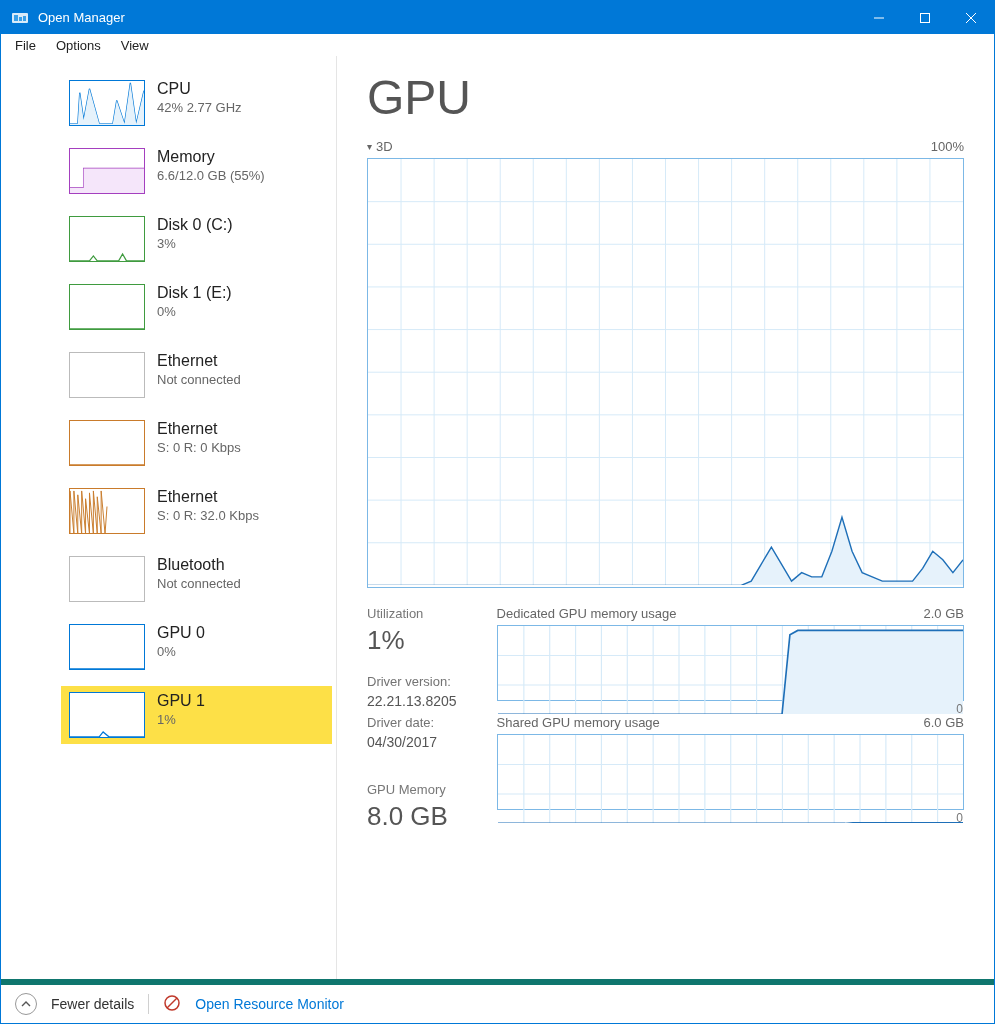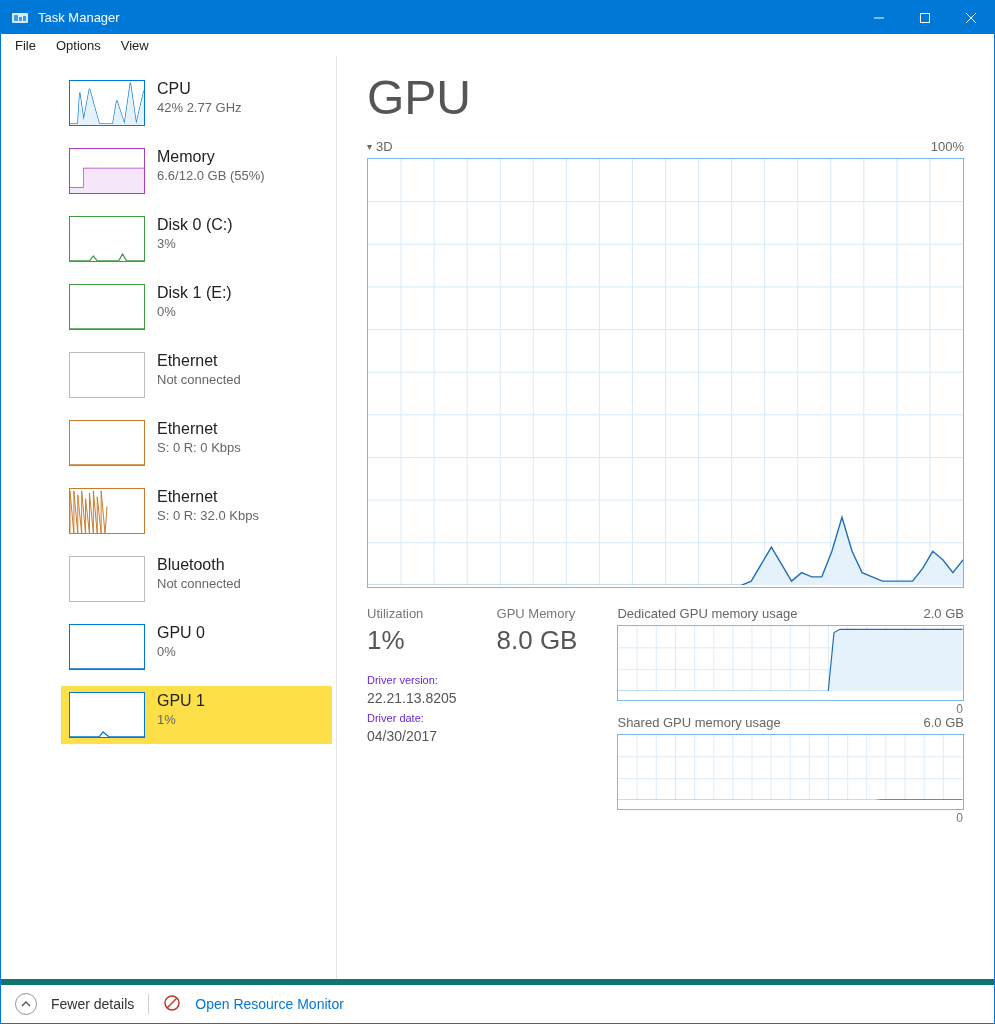--- a/index.html
+++ b/index.html
@@ -28,21 +28,21 @@
   .detail-head .big { font-size:48px; color:#555;}
   .detail-head .model { font-size:18px; color:#555; padding-bottom:6px;}
   .chart-label-row { display:flex; justify-content:space-between; margin-top:14px; font-size:13px; color:#666;}
   .chart-label-row .left { display:flex; align-items:center; gap:4px;}
   .main-chart { border:1px solid #7cb8e6; height:430px; margin-top:4px; position:relative; background:#fff;}
   .main-chart .grid, .small-chart .grid { position:absolute; inset:0; }
   .stats-row { display:flex; margin-top:18px; gap:22px; }
   .stat-block .lbl { font-size:13px; color:#777; }
   .stat-block .val { font-size:26px; color:#555; margin-top:4px;}
   .driver-rows { margin-top:18px; font-size:14px; color:#555;}
-  .driver-rows .lbl { color:#6d28d9; font-size:11px;}
+  .driver-rows .lbl { color:#737373; font-size:13px;}
   .driver-rows div { margin-bottom:4px;}
   .right-charts { margin-left:18px; flex:1;}
   .small-chart-wrap { margin-bottom:14px;}
   .small-chart-lblrow { display:flex; justify-content:space-between; font-size:13px; color:#666; margin-bottom:4px;}
   .small-chart { border:1px solid #7cb8e6; height:76px; position:relative; background:#fff;}
   .small-chart .zero { position:absolute; right:0; bottom:-16px; font-size:12px; color:#777;}
   .footer { height:44px; border-top:6px solid #0f766e; display:flex; align-items:center; padding:0 14px; gap:14px; font-size:14px; color:#333;}
   .footer .circle { width:22px; height:22px; border:1px solid #999; border-radius:50%; display:flex; align-items:center; justify-content:center;}
   .footer .divider { width:1px; height:20px; background:#d0d0d0;}
   .footer a { color:#0078d7; text-decoration:none;}
@@ -55,21 +55,21 @@
 
   <div class="titlebar">
     <span class="icon">
       <svg width="18" height="18" viewBox="0 0 18 18">
           <rect x="1" y="4" width="16" height="10" rx="1" fill="#fff" opacity="0.85"></rect>
           <rect x="3" y="6" width="4" height="6" fill="#3aa0e8"></rect>
           <rect x="8" y="8" width="3" height="4" fill="#3aa0e8"></rect>
           <rect x="12" y="7" width="3" height="5" fill="#3aa0e8"></rect>
         </svg>
     </span>
-    <span class="title">Task Manager</span>
+    <span class="title">Open Manager</span>
     <span class="spacer"></span>
     <span class="winbtn">
         <svg width="12" height="12">
           <line x1="1" y1="6" x2="11" y2="6" stroke="#fff" stroke-width="1"></line>
         </svg>
       </span>
     <span class="winbtn">
         <svg width="12" height="12">
           <rect x="1.5" y="1.5" width="9" height="9" fill="none" stroke="#fff" stroke-width="1"></rect>
         </svg>
@@ -244,21 +244,21 @@
               <line x1="0" y1="301" x2="600" y2="301"></line>
               <line x1="0" y1="344" x2="600" y2="344"></line>
               <line x1="0" y1="387" x2="600" y2="387"></line>
             </g>
             <polygon points="0,430 0,430 10.169491525423728,430 20.338983050847457,430 30.508474576271187,430 40.67796610169491,430 50.847457627118644,430 61.016949152542374,430 71.1864406779661,430 81.35593220338983,430 91.52542372881356,430 101.69491525423729,430 111.86440677966101,430 122.03389830508475,430 132.20338983050848,430 142.3728813559322,430 152.54237288135593,430 162.71186440677965,430 172.88135593220338,430 183.05084745762713,430 193.22033898305085,430 203.38983050847457,430 213.5593220338983,430 223.72881355932202,430 233.89830508474577,430 244.0677966101695,430 254.23728813559322,430 264.40677966101697,430 274.5762711864407,430 284.7457627118644,430 294.91525423728814,430 305.08474576271186,430 315.2542372881356,430 325.4237288135593,430 335.59322033898303,430 345.76271186440675,430 355.93220338983053,430 366.10169491525426,430 376.271186440678,430 386.4406779661017,425.7 396.6101694915254,408.5 406.77966101694915,391.3 416.9491525423729,408.5 427.1186440677966,425.7 437.2881355932203,417.1 447.45762711864404,421.4 457.6271186440678,421.4 467.79661016949154,395.6 477.96610169491527,361.2 488.135593220339,395.6 498.3050847457627,417.1 508.47457627118644,421.4 518.6440677966102,425.7 528.8135593220339,425.7 538.9830508474577,425.7 549.1525423728814,425.7 559.3220338983051,412.8 569.4915254237288,395.6 579.6610169491526,404.2 589.8305084745763,417.1 600,404.2 600,430" fill="#e6f2fb"></polygon>
             <polyline points="0,430 10.169491525423728,430 20.338983050847457,430 30.508474576271187,430 40.67796610169491,430 50.847457627118644,430 61.016949152542374,430 71.1864406779661,430 81.35593220338983,430 91.52542372881356,430 101.69491525423729,430 111.86440677966101,430 122.03389830508475,430 132.20338983050848,430 142.3728813559322,430 152.54237288135593,430 162.71186440677965,430 172.88135593220338,430 183.05084745762713,430 193.22033898305085,430 203.38983050847457,430 213.5593220338983,430 223.72881355932202,430 233.89830508474577,430 244.0677966101695,430 254.23728813559322,430 264.40677966101697,430 274.5762711864407,430 284.7457627118644,430 294.91525423728814,430 305.08474576271186,430 315.2542372881356,430 325.4237288135593,430 335.59322033898303,430 345.76271186440675,430 355.93220338983053,430 366.10169491525426,430 376.271186440678,430 386.4406779661017,425.7 396.6101694915254,408.5 406.77966101694915,391.3 416.9491525423729,408.5 427.1186440677966,425.7 437.2881355932203,417.1 447.45762711864404,421.4 457.6271186440678,421.4 467.79661016949154,395.6 477.96610169491527,361.2 488.135593220339,395.6 498.3050847457627,417.1 508.47457627118644,421.4 518.6440677966102,425.7 528.8135593220339,425.7 538.9830508474577,425.7 549.1525423728814,425.7 559.3220338983051,412.8 569.4915254237288,395.6 579.6610169491526,404.2 589.8305084745763,417.1 600,404.2" fill="none" stroke="#1e6fb8" stroke-width="1.4"></polyline>
           </svg>
       </div>
 
       <div class="stats-row">
-        <div style="display:flex; gap:40px; ">
+        <div style="display:flex; gap:28px; flex-direction:column;">
           <div>
             <div class="stat-block">
               <div class="lbl">Utilization</div>
               <div class="val">1%</div>
             </div>
             <div class="driver-rows">
               <div class="lbl">Driver version:</div>
               <div>22.21.13.8205</div>
               <div class="lbl" style="margin-top:6px;">Driver date:</div>
               <div>04/30/2017</div>

